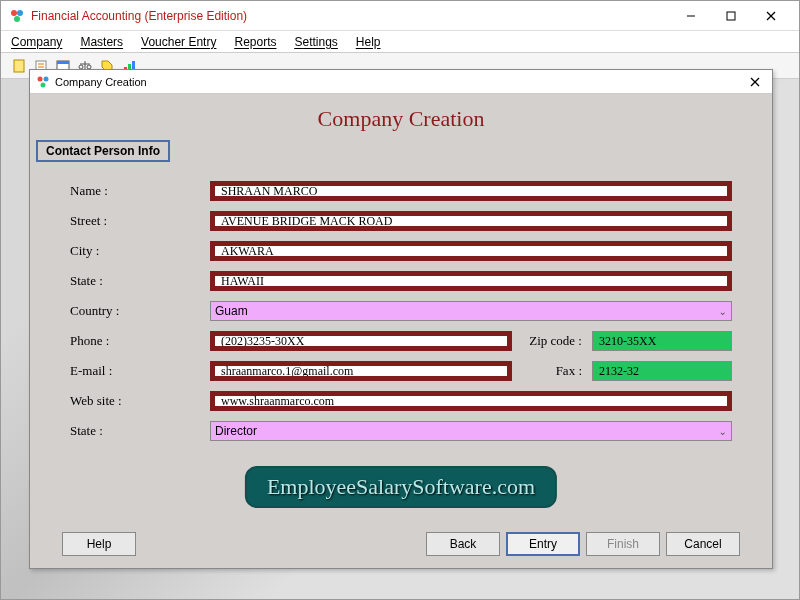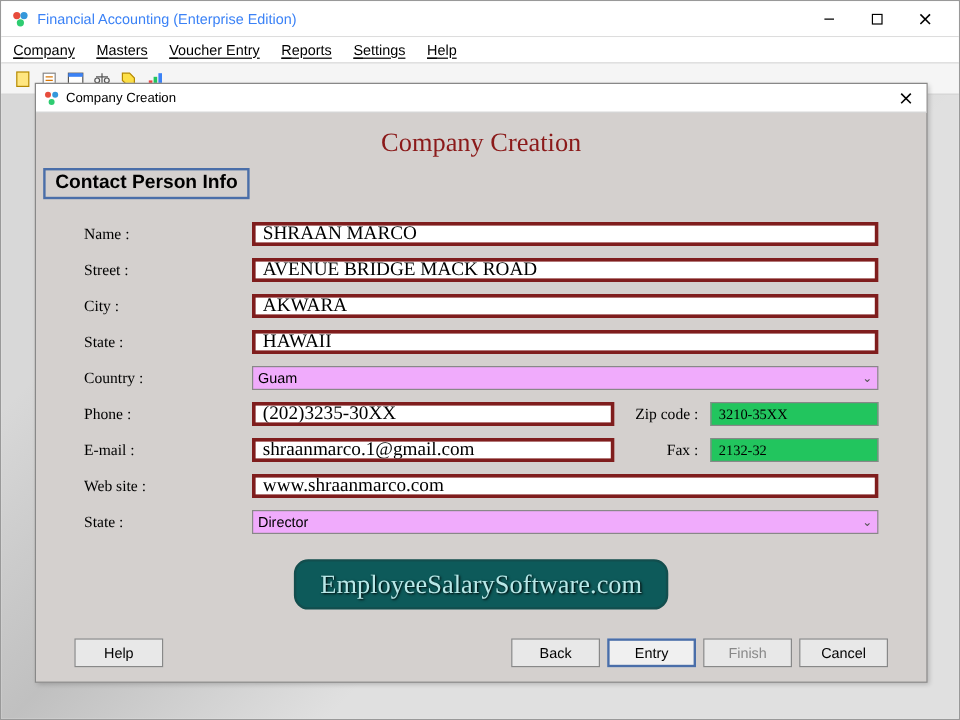--- a/index.html
+++ b/index.html
@@ -2,47 +2,47 @@
 <html><head>
 <meta charset="utf-8">
 <style>
 * { box-sizing: border-box; margin: 0; padding: 0; font-family: "Segoe UI", Tahoma, sans-serif; }
 body { width: 800px; height: 600px; background: #e8e8e8; overflow: hidden; position: relative; }
 
 .main-window { width: 800px; height: 600px; background: #fff; border: 1px solid #999; position: relative; }
 
 .titlebar { height: 30px; background: #fff; display: flex; align-items: center; padding: 0 8px; border-bottom: 1px solid #ddd; }
 .titlebar-icon { width: 16px; height: 16px; margin-right: 6px; display: inline-flex; align-items: center; justify-content: center; }
-.titlebar-title { font-size: 12px; color: #3b82f6; flex: 1; }
+.titlebar-title { font-size: 12px; color: #b91c1c; flex: 1; }
 .win-controls { display: flex; gap: 0; }
 .win-btn { width: 40px; height: 26px; display: flex; align-items: center; justify-content: center; font-size: 13px; cursor: pointer; }
 
 .menubar { height: 22px; background: #fff; display: flex; align-items: center; padding: 0 10px; gap: 18px; border-bottom: 1px solid #ccc; }
 .menubar span { font-size: 12px; color: #000; text-decoration: underline; text-decoration-color: #000; text-underline-offset: 2px; cursor: pointer; }
 .menubar span::first-letter { text-decoration: underline; }
 
 .toolbar { height: 26px; background: #f5f5f5; display: flex; align-items: center; padding: 0 8px; gap: 2px; border-bottom: 1px solid #ccc; }
 .tb-icon { width: 20px; height: 20px; display: flex; align-items: center; justify-content: center; font-size: 13px; cursor: pointer; border: 1px solid transparent; }
 
 .content-bg { position: absolute; top: 78px; left: 0; right: 0; bottom: 0; background: linear-gradient(135deg, #d8d8d8 20%, #c0c0c0 40%, #e0e0e0 60%); }
 
 .dialog { position: absolute; top: 68px; left: 28px; width: 744px; height: 500px; background: #d4d0ce; border: 1px solid #888; box-shadow: 2px 2px 4px rgba(0,0,0,0.2); }
 .dialog-titlebar { height: 24px; background: #fff; display: flex; align-items: center; padding: 0 6px; border-bottom: 1px solid #ccc; }
 .dialog-titlebar-icon { width: 14px; height: 14px; margin-right: 5px; }
 .dialog-title { font-size: 11px; flex: 1; }
 .dialog-close { width: 22px; height: 20px; display: flex; align-items: center; justify-content: center; font-size: 14px; cursor: pointer; }
 
 .dialog-heading { text-align: center; font-family: "Times New Roman", serif; font-size: 22px; color: #8b1a1a; padding: 12px 0 8px; }
 
-.section-label { display: inline-block; background: #d4d0ce; border: 2px solid #4a6ea9; padding: 2px 8px; font-size: 16px; font-weight: bold; color: #000; margin-left: 6px; }
+.section-label { display: inline-block; background: #d4d0ce; border: 2px solid #4a6ea9; padding: 2px 8px; font-size: 12px; font-weight: bold; color: #000; margin-left: 6px; }
 
 .form-area { padding: 18px 40px 10px 40px; }
 .form-row { display: flex; align-items: center; margin-bottom: 8px; height: 22px; }
 .form-label { width: 140px; font-size: 13px; font-family: "Times New Roman", serif; text-align: left; padding-right: 10px; color: #000; }
-.form-input { flex: 1; height: 20px; background: #fff; border: 3px solid #7f1d1d; padding: 0 6px; font-size: 16px; font-family: "Times New Roman", serif; }
+.form-input { flex: 1; height: 20px; background: #fff; border: 5px solid #7f1d1d; padding: 0 6px; font-size: 12px; font-family: "Times New Roman", serif; }
 .form-select { flex: 1; height: 20px; background: #f0abfc; border: 1px solid #888; padding: 0 4px; font-size: 12px; font-family: "Times New Roman", serif; display: flex; align-items: center; justify-content: space-between; }
 .form-select .chev { font-size: 10px; color: #555; }
 .form-label-r { width: 80px; font-size: 13px; font-family: "Times New Roman", serif; text-align: right; padding: 0 10px; }
 .form-input-sm { width: 140px; height: 20px; background: #22c55e; border: 1px solid #888; padding: 0 6px; font-size: 12px; font-family: "Times New Roman", serif; }
 
 .watermark { position: absolute; bottom: 60px; left: 50%; transform: translateX(-50%); background: #0d5a5a; border: 2px solid #134e4e; padding: 6px 20px; font-family: Georgia, serif; font-size: 22px; color: #b8e8e8; text-shadow: 1px 1px 2px #000; border-radius: 12px; }
 
 .button-bar { position: absolute; bottom: 12px; left: 0; right: 0; display: flex; padding: 0 32px; align-items: center; }
 .button-bar .spacer { flex: 1; }
 .dlg-btn { min-width: 74px; height: 24px; background: #e8e8e8; border: 1px solid #888; font-size: 12px; cursor: pointer; display: flex; align-items: center; justify-content: center; margin-left: 6px; }

